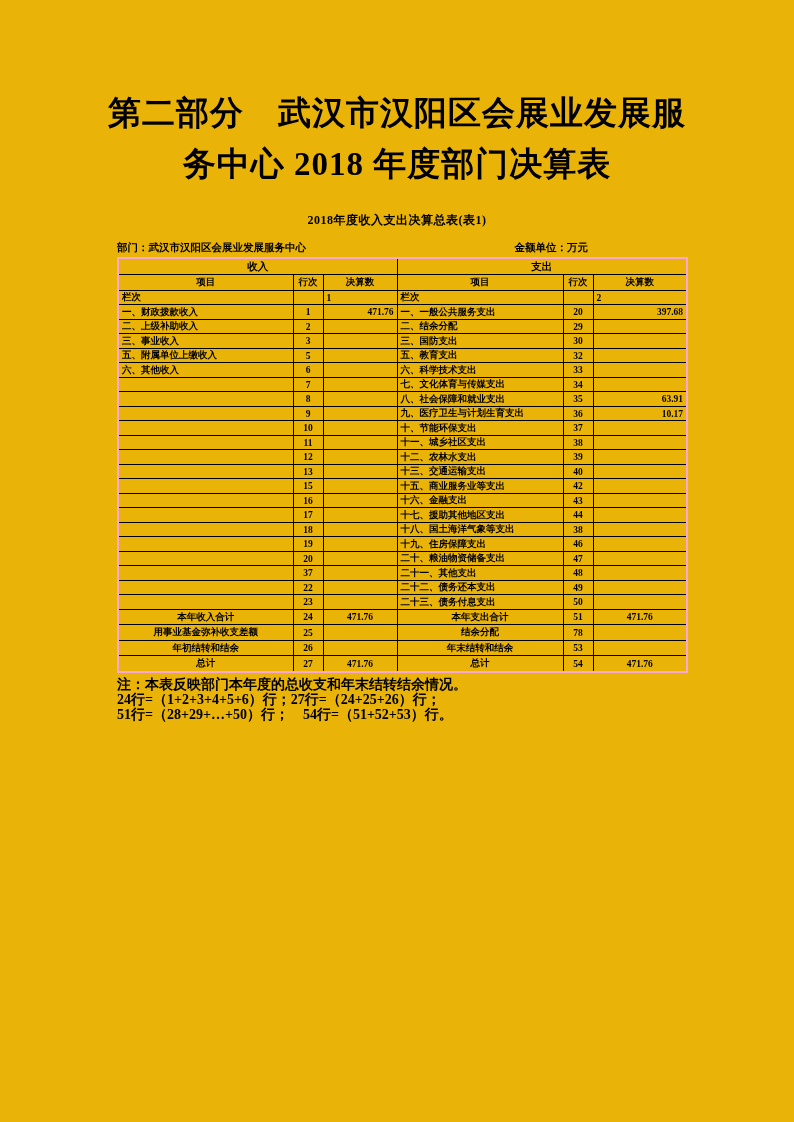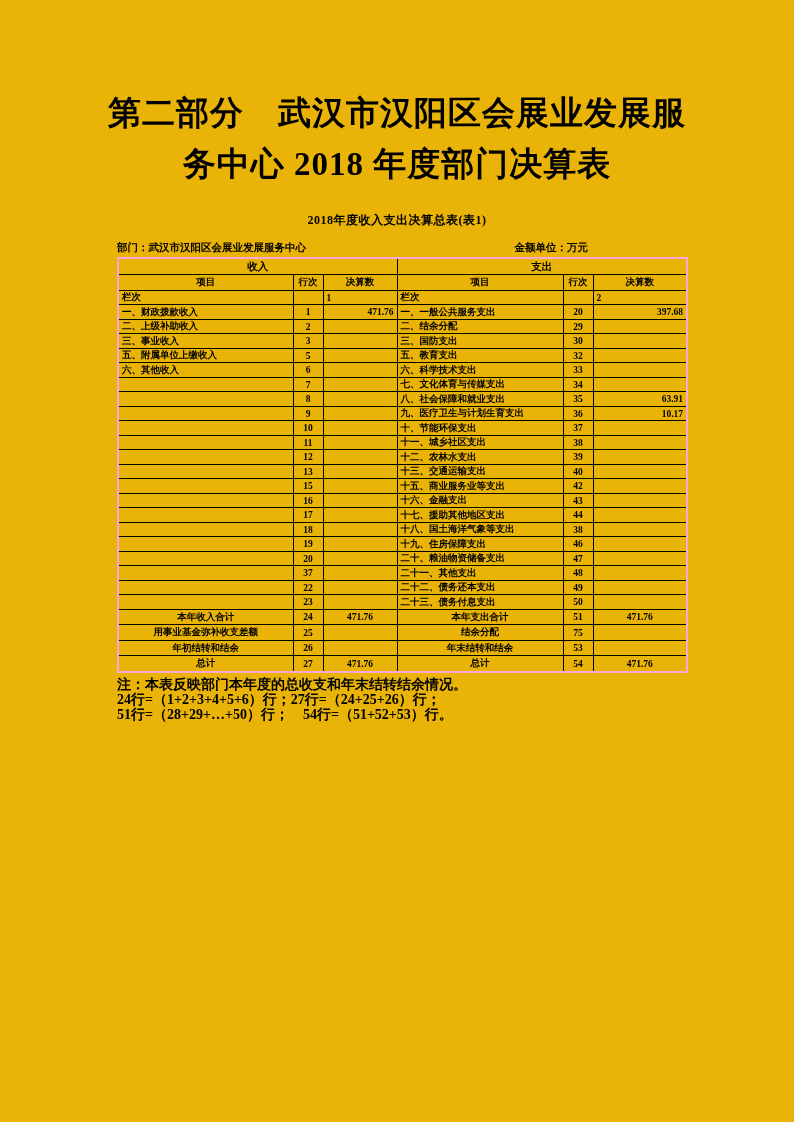--- a/index.html
+++ b/index.html
@@ -300,21 +300,21 @@
             <td class="amt">471.76</td>
             <td class="item center">本年支出合计</td>
             <td class="line">51</td>
             <td class="amt">471.76</td>
           </tr>
           <tr class="sum-row">
             <td class="item">用事业基金弥补收支差额</td>
             <td class="line">25</td>
             <td class="amt"></td>
             <td class="item">结余分配</td>
-            <td class="line">75</td>
+            <td class="line">78</td>
             <td class="amt"></td>
           </tr>
           <tr class="sum-row">
             <td class="item">年初结转和结余</td>
             <td class="line">26</td>
             <td class="amt"></td>
             <td class="item">年末结转和结余</td>
             <td class="line">53</td>
             <td class="amt"></td>
           </tr>

